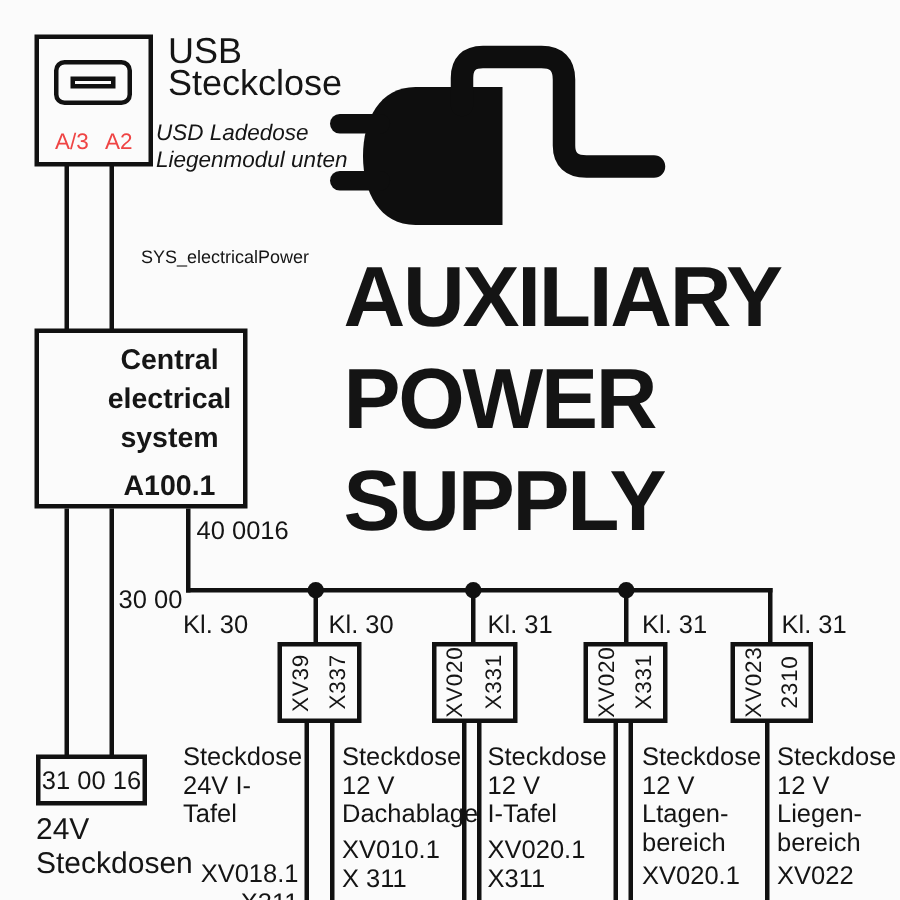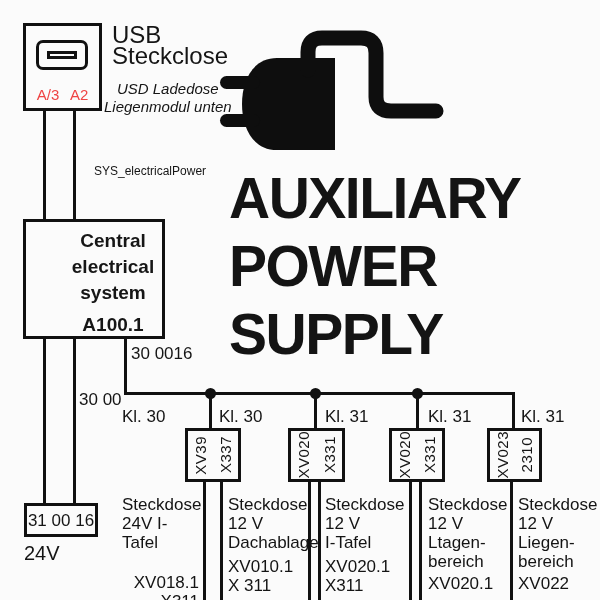--- a/index.html
+++ b/index.html
@@ -42,21 +42,21 @@
   </div>
   <div class="usb-pins">
     <span>A/3</span>
     <span>A2</span>
   </div>
 </div>
 <div class="lbl" style="left:112px;top:24px;font-size:24px;line-height:21px;">
   <div>USB</div>
   <div>Steckclose</div>
 </div>
-<div class="lbl lbl-sm it" style="left:104px;top:80px;line-height:18px;text-align:center;">
+<div class="lbl lbl-sm it" style="left:104px;top:80px;line-height:18px;">
   <div>USD Ladedose</div>
   <div>Liegenmodul unten</div>
 </div>
 
 <div class="wire" style="left:43px;top:109px;width:3px;height:112px;"></div>
 <div class="wire" style="left:73px;top:109px;width:3px;height:112px;"></div>
 
 <div class="lbl" style="left:94px;top:162px;font-size:12px;line-height:19px;">
   <div>SYS_electricalPower</div>
 </div>
@@ -66,21 +66,21 @@
   <div>Central</div>
   <div>electrical</div>
   <div>system</div>
   <div style="margin-top:6px;">A100.1</div>
 </div>
 
 <div class="wire" style="left:43px;top:339px;width:3px;height:165px;"></div>
 <div class="wire" style="left:73px;top:339px;width:3px;height:165px;"></div>
 <div class="wire" style="left:124px;top:339px;width:3px;height:56px;"></div>
 
-<div class="lbl" style="left:131px;top:344px;">30 0016</div>
+<div class="lbl" style="left:131px;top:344px;">40 0016</div>
 <div class="lbl" style="left:79px;top:390px;">30 00</div>
 
 <div class="wire" style="left:124px;top:392px;width:391px;height:3px;"></div>
 <div class="wire" style="left:512px;top:392px;width:3px;height:38px;"></div>
 
 <div class="dot" style="left:205px;top:388px;"></div>
 <div class="dot" style="left:310px;top:388px;"></div>
 <div class="dot" style="left:412px;top:388px;"></div>
 
 <div class="wire" style="left:209px;top:394px;width:3px;height:34px;"></div>
@@ -161,20 +161,21 @@
   <div class="refs" style="margin-top:3px;">
     <div>XV022</div>
   </div>
 </div>
 
 <div class="box" style="left:24px;top:503px;width:74px;height:34px;display:flex;align-items:center;justify-content:center;">
   <span class="lbl" style="position:static;">31 00 16</span>
 </div>
 <div class="lbl" style="left:24px;top:542px;font-size:20px;line-height:23px;">
   <div>24V</div>
+  <div>Steckdosen</div>
 </div>
 
 <div class="title">
   <div>AUXILIARY</div>
   <div>POWER</div>
   <div>SUPPLY</div>
 </div>
 
 <svg class="abs" style="left:215px;top:10px;" width="250" height="155" viewBox="0 0 250 155" aria-hidden="true">
   <path d="M120,48 L62,48 C38,48 27,70 27,94 C27,118 38,140 62,140 L120,140 Z" fill="#0e0e0e"></path>

